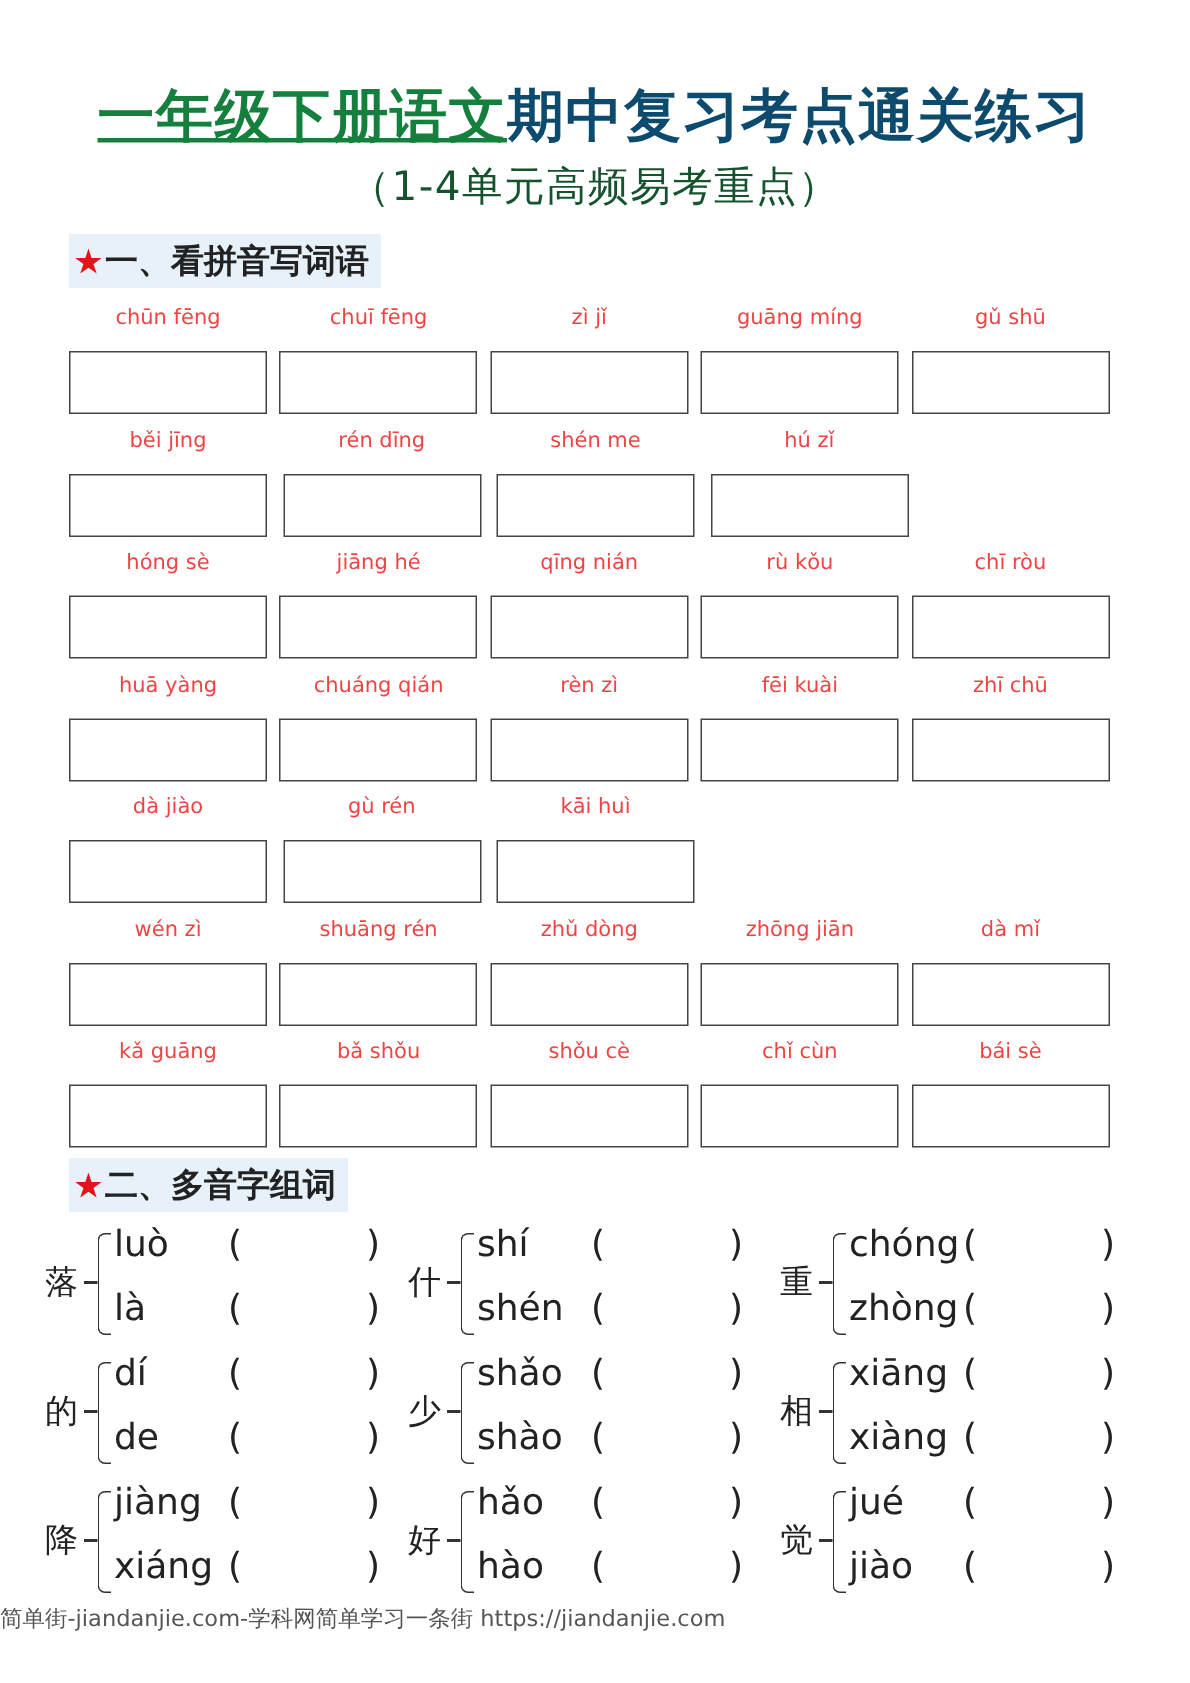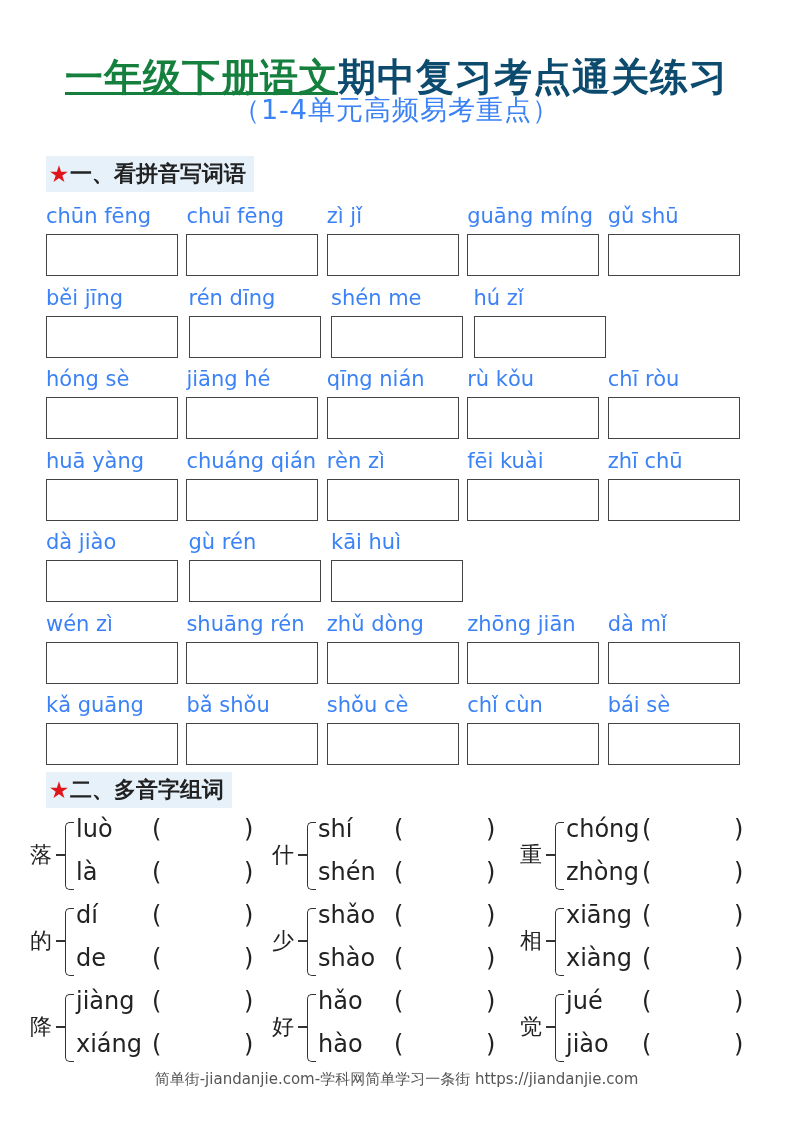--- a/index.html
+++ b/index.html
@@ -2,41 +2,41 @@
 <html><head>
 <meta charset="utf-8">
 <style>
   html, body { margin: 0; padding: 0; background: #ffffff; }
   body { width: 793px; height: 1122px; position: relative; overflow: hidden;
          font-family: "DejaVu Sans", sans-serif; color: #222; }
   .title { position: absolute; top: 52px; left: 0; width: 793px; text-align: center;
            font-family: "DejaVu Serif", serif; font-size: 38px; font-weight: bold; letter-spacing: 1px; white-space: nowrap; }
   .title .black { color: #15803d; text-decoration: underline; }
   .title .red { color: #0c4a6e; }
-  .subtitle { position: absolute; top: 92px; left: 0; width: 793px; text-align: center;
-              font-size: 27px; color: #3b82f6; letter-spacing: 1px; }
+  .subtitle { position: absolute; top: 106px; left: 0; width: 793px; text-align: center;
+              font-size: 27px; color: #14532d; letter-spacing: 1px; }
   .section-head { position: absolute; height: 36px; background: #e6f1fa; display: flex; align-items: center;
                   padding: 0 8px 0 4px; font-family: "DejaVu Serif", serif; font-weight: bold; font-size: 22px; color: #222; }
   .section-head .star { color: #e0151b; margin-right: 2px; font-size: 20px; }
   .grid { position: absolute; left: 46px; top: 202px; width: 702px; }
   .row { display: flex; height: 81.5px; }
   .cell { width: 142.5px; position: relative; }
-  .py { position: absolute; top: 2px; left: 0; width: 132px; text-align: left; font-size: 21px; color: #3b82f6; white-space: nowrap; }
+  .py { position: absolute; top: 2px; left: 0; width: 132px; text-align: center; font-size: 14px; color: #ef4444; white-space: nowrap; }
   .box { position: absolute; top: 32px; left: 0; width: 130px; height: 40px; border: 1.5px solid #444; background: #fff; }
   .group { position: absolute; width: 240px; height: 86px; }
   .group .char { position: absolute; left: 0; top: 28px; font-family: "DejaVu Serif", serif; font-size: 22px; color: #222; }
   .group .stem { position: absolute; left: 26px; top: 42px; width: 9px; height: 1.5px; background: #333; }
   .group .brace { position: absolute; left: 35px; top: 10px; width: 8px; height: 66px; border: 1.5px solid #333; border-right: none; border-radius: 5px 0 0 5px; }
   .group .line { position: absolute; left: 46px; height: 40px; font-size: 24px; color: #222; white-space: nowrap; }
   .group .line .rd { position: absolute; left: 0; top: 0; }
   .group .line .lp { position: absolute; left: 76px; top: 0; }
   .group .line .rp { position: absolute; left: 168px; top: 0; }
   .group .l0 { top: 3px; }
   .group .l1 { top: 46px; }
-  .footer { position: absolute; top: 1070px; left: 0; width: 793px; text-align: center; font-size: 15px; color: #555; }
+  .footer { position: absolute; top: 1070px; left: 0; width: 793px; text-align: left; font-size: 15px; color: #555; }
 </style>
 </head>
 <body>
 
 <div class="title">
   <span class="black">一年级下册语文</span><span class="red">期中复习考点通关练习</span>
 </div>
 <div class="subtitle">（1-4单元高频易考重点）</div>
 
 <div class="section-head" style="left:46px; top:156px;">

